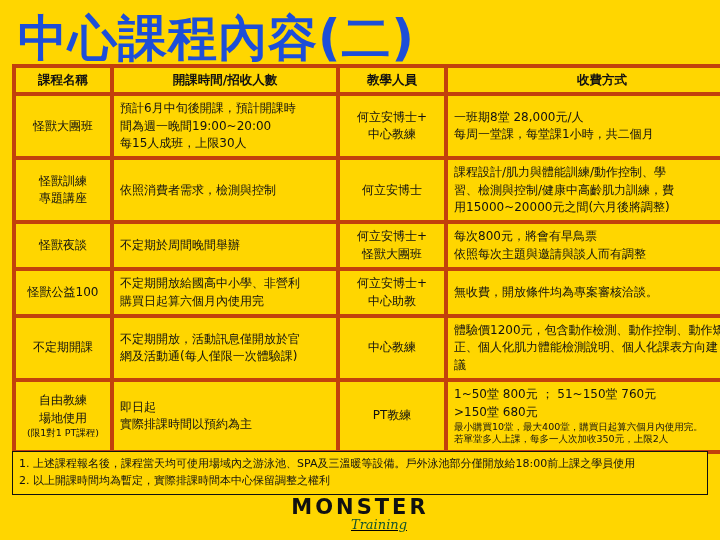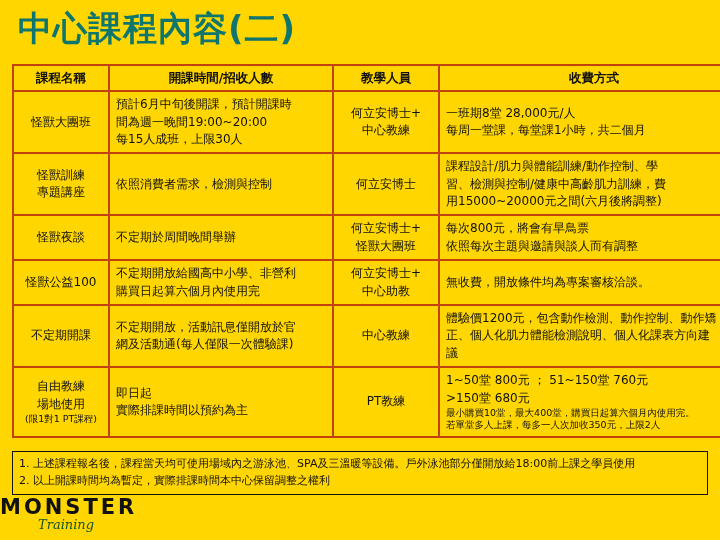--- a/index.html
+++ b/index.html
@@ -17,37 +17,37 @@
   .slide {
     width: 720px;
     height: 540px;
     position: relative;
     box-sizing: border-box;
   }
   .title {
     position: absolute;
     top: 6px;
     left: 18px;
-    font-size: 34px;
+    font-size: 49px;
     font-weight: bold;
-    color: #0f766e;
+    color: #1d4ed8;
     letter-spacing: 1px;
     font-family: "DejaVu Sans", "Liberation Sans", sans-serif;
   }
   table.main {
     position: absolute;
     top: 64px;
     left: 12px;
     width: 696px;
     border-collapse: collapse;
     table-layout: fixed;
     background: #ffd600;
   }
   table.main th, table.main td {
-    border: 2px solid #c2410c;
+    border: 4px solid #c2410c;
     padding: 4px 6px;
     vertical-align: middle;
     color: #111;
     font-size: 12px;
     line-height: 1.45;
   }
   table.main th {
     text-align: center;
     font-weight: bold;
     font-size: 12.5px;
@@ -79,21 +79,22 @@
     display: block;
     font-size: 11px;
     line-height: 1.5;
     color: #111;
   }
   .brand {
     position: absolute;
     left: 0;
     right: 0;
     bottom: 8px;
-    text-align: left;
+    text-align: center;
+    text-decoration: underline;
   }
   .brand .word {
     font-size: 21px;
     font-weight: bold;
     letter-spacing: 3px;
     color: #111;
     font-family: "DejaVu Sans", "Liberation Sans", sans-serif;
     display: inline-block;
   }
   .brand .script {

